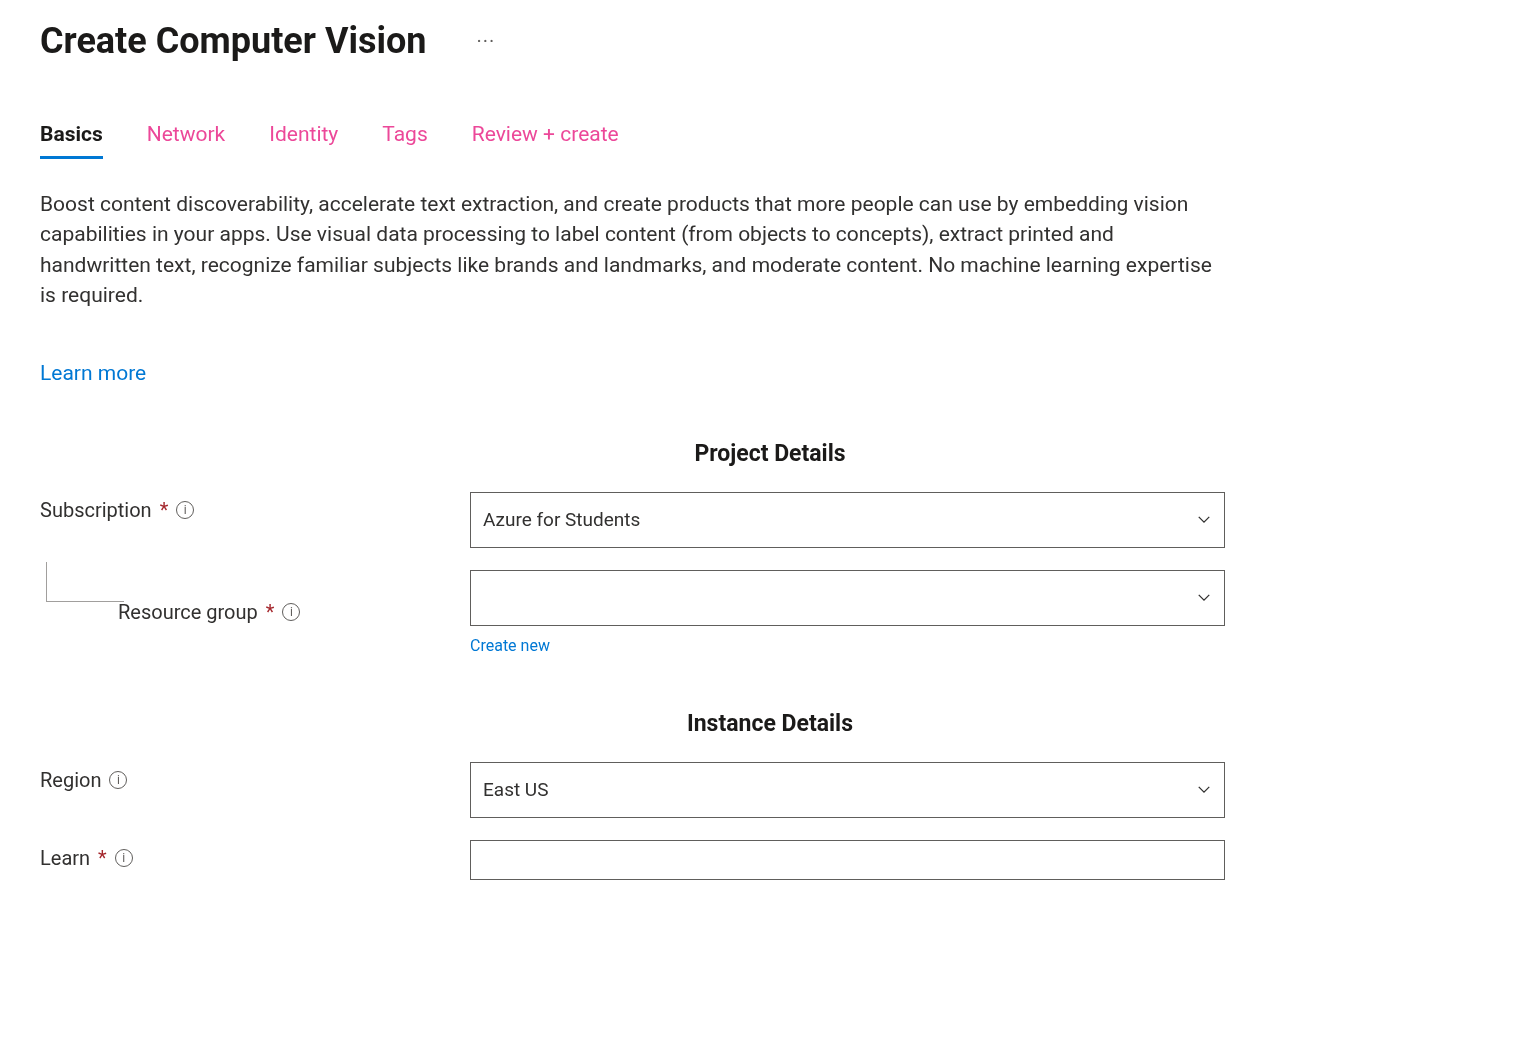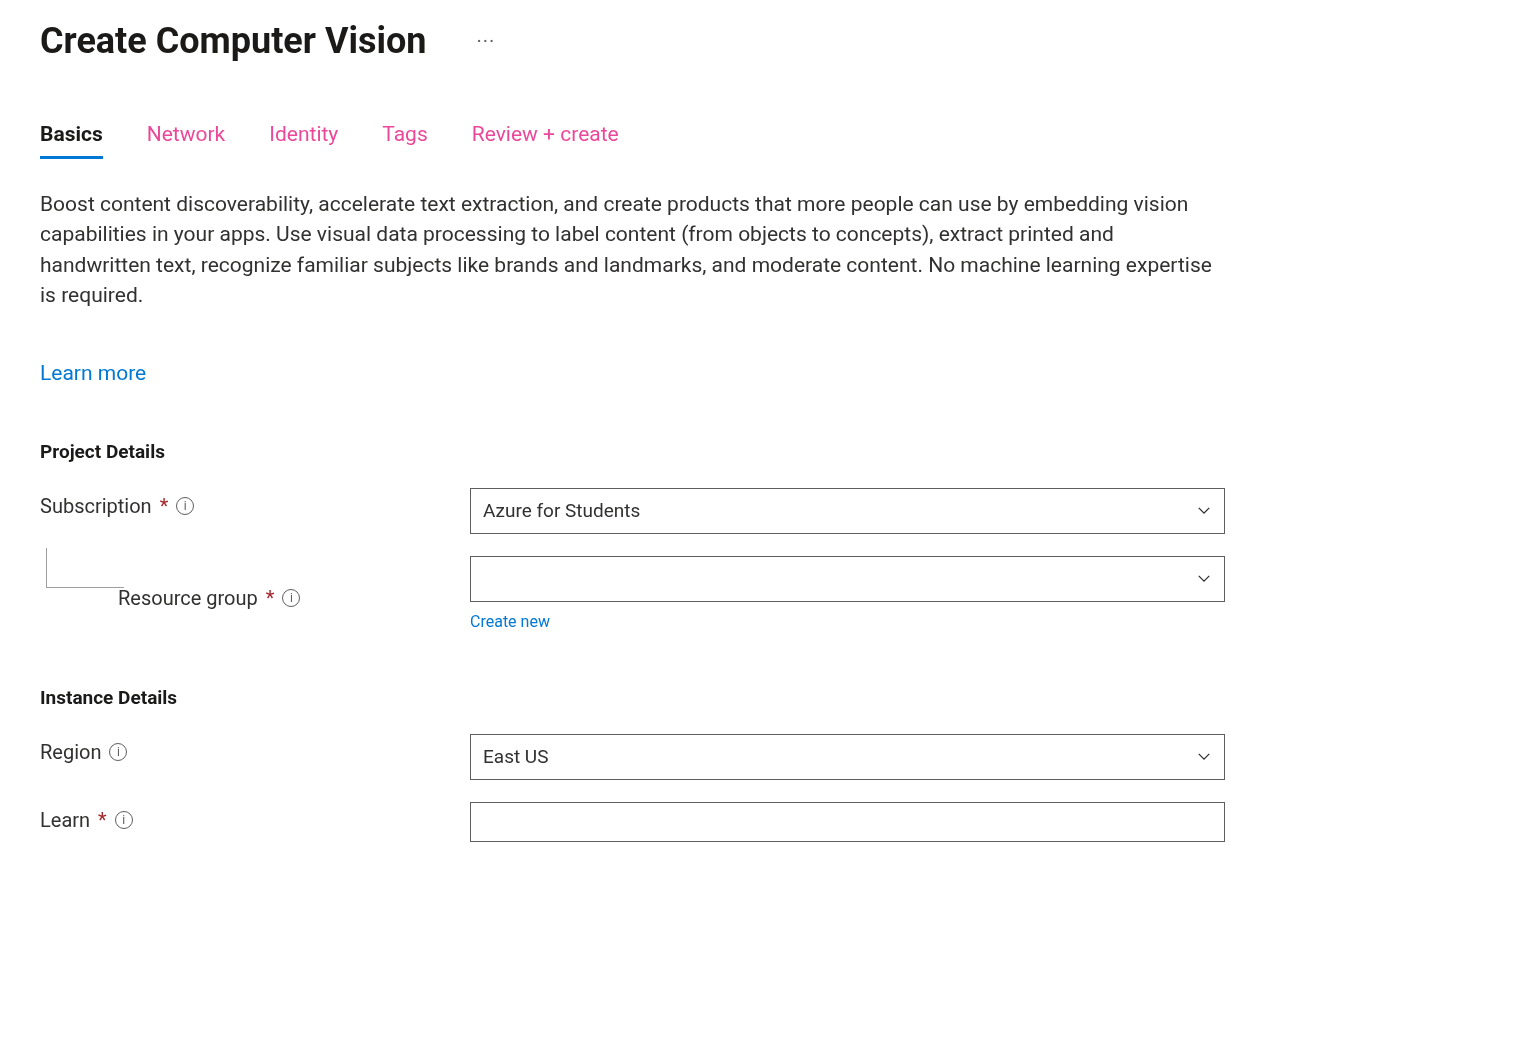--- a/index.html
+++ b/index.html
@@ -57,25 +57,26 @@
       margin-bottom: 50px;
     }
     .link {
       color: #0078d4;
       font-size: 21px;
       text-decoration: none;
       cursor: pointer;
       display: inline-block;
     }
     .section-title {
-      font-size: 19px;
+      font-size: 23px;
       font-weight: 700;
       color: #1b1a19;
       margin-top: 55px;
       margin-bottom: 25px;
+      text-align: center;
     }
     .form-row {
       display: flex;
       align-items: flex-start;
       margin-bottom: 22px;
     }
     .form-label-col {
       width: 430px;
       display: flex;
       align-items: center;
@@ -107,21 +108,21 @@
     .form-control-col {
       flex: 1;
       max-width: 755px;
     }
     .select-wrap {
       position: relative;
       width: 100%;
     }
     .select-input {
       width: 100%;
-      height: 46px;
+      height: 56px;
       border: 1px solid #605e5c;
       padding: 0 40px 0 12px;
       font-size: 19px;
       color: #323130;
       background: #fff;
       cursor: pointer;
       display: flex;
       align-items: center;
     }
     .text-input {

